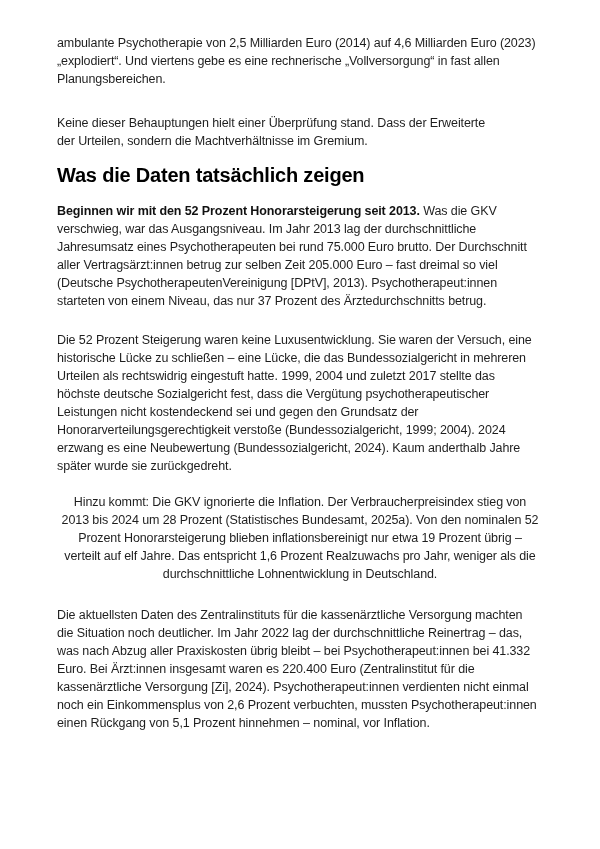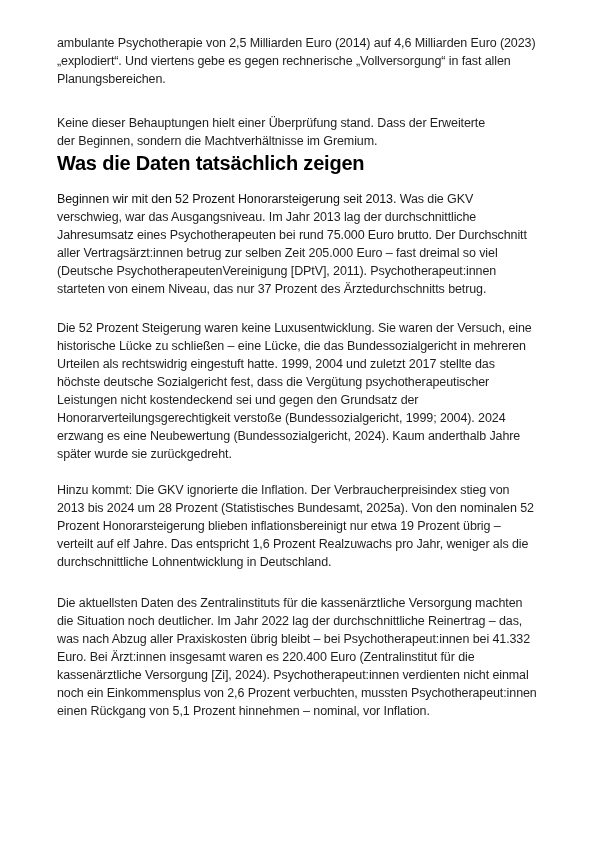--- a/index.html
+++ b/index.html
@@ -23,63 +23,63 @@
     font-size: 12.5px;
     line-height: 18px;
     font-weight: 400;
     letter-spacing: -0.1px;
   }
   .line {
     display: block;
     white-space: nowrap;
   }
   .p1 { margin-bottom: 26px; }
-  .p2 { margin-bottom: 2px; }
+  .p2 { margin-bottom: 14px; }
   .p3 { margin-bottom: 21px; }
   .p4 { margin-bottom: 18px; }
-  .p5 { margin-bottom: 23px; }
+  .p5 { margin-bottom: 23px; text-align: center; }
   .p6 { margin-bottom: 0; }
   .section-heading {
     margin: 0 0 16px 0;
     font-size: 20px;
     line-height: 22px;
     font-weight: 700;
     letter-spacing: -0.2px;
     color: #000000;
   }
   .lead-bold {
-    font-weight: 400;
+    font-weight: 700;
     color: #111111;
   }
 </style>
 </head>
 <body>
 
 <main class="page">
   <article>
 
     <p class="para p1">
       <span class="line">ambulante Psychotherapie von 2,5 Milliarden Euro (2014) auf 4,6 Milliarden Euro (2023)</span>
-      <span class="line">„explodiert“. Und viertens gebe es gegen rechnerische „Vollversorgung“ in fast allen</span>
+      <span class="line">„explodiert“. Und viertens gebe es eine rechnerische „Vollversorgung“ in fast allen</span>
       <span class="line">Planungsbereichen.</span>
     </p>
 
     <p class="para p2">
       <span class="line">Keine dieser Behauptungen hielt einer Überprüfung stand. Dass der Erweiterte</span>
-      <span class="line">der Beginnen, sondern die Machtverhältnisse im Gremium.</span>
+      <span class="line">der Urteilen, sondern die Machtverhältnisse im Gremium.</span>
     </p>
 
     <h2 class="section-heading">Was die Daten tatsächlich zeigen</h2>
 
     <p class="para p3">
       <span class="line"><strong class="lead-bold">Beginnen wir mit den 52 Prozent Honorarsteigerung seit 2013.</strong> <span>Was die GKV</span></span>
       <span class="line">verschwieg, war das Ausgangsniveau. Im Jahr 2013 lag der durchschnittliche</span>
       <span class="line">Jahresumsatz eines Psychotherapeuten bei rund 75.000 Euro brutto. Der Durchschnitt</span>
       <span class="line">aller Vertragsärzt:innen betrug zur selben Zeit 205.000 Euro – fast dreimal so viel</span>
-      <span class="line">(Deutsche PsychotherapeutenVereinigung [DPtV], 2011). Psychotherapeut:innen</span>
+      <span class="line">(Deutsche PsychotherapeutenVereinigung [DPtV], 2013). Psychotherapeut:innen</span>
       <span class="line">starteten von einem Niveau, das nur 37 Prozent des Ärztedurchschnitts betrug.</span>
     </p>
 
     <p class="para p4">
       <span class="line">Die 52 Prozent Steigerung waren keine Luxusentwicklung. Sie waren der Versuch, eine</span>
       <span class="line">historische Lücke zu schließen – eine Lücke, die das Bundessozialgericht in mehreren</span>
       <span class="line">Urteilen als rechtswidrig eingestuft hatte. 1999, 2004 und zuletzt 2017 stellte das</span>
       <span class="line">höchste deutsche Sozialgericht fest, dass die Vergütung psychotherapeutischer</span>
       <span class="line">Leistungen nicht kostendeckend sei und gegen den Grundsatz der</span>
       <span class="line">Honorarverteilungsgerechtigkeit verstoße (Bundessozialgericht, 1999; 2004). 2024</span>

